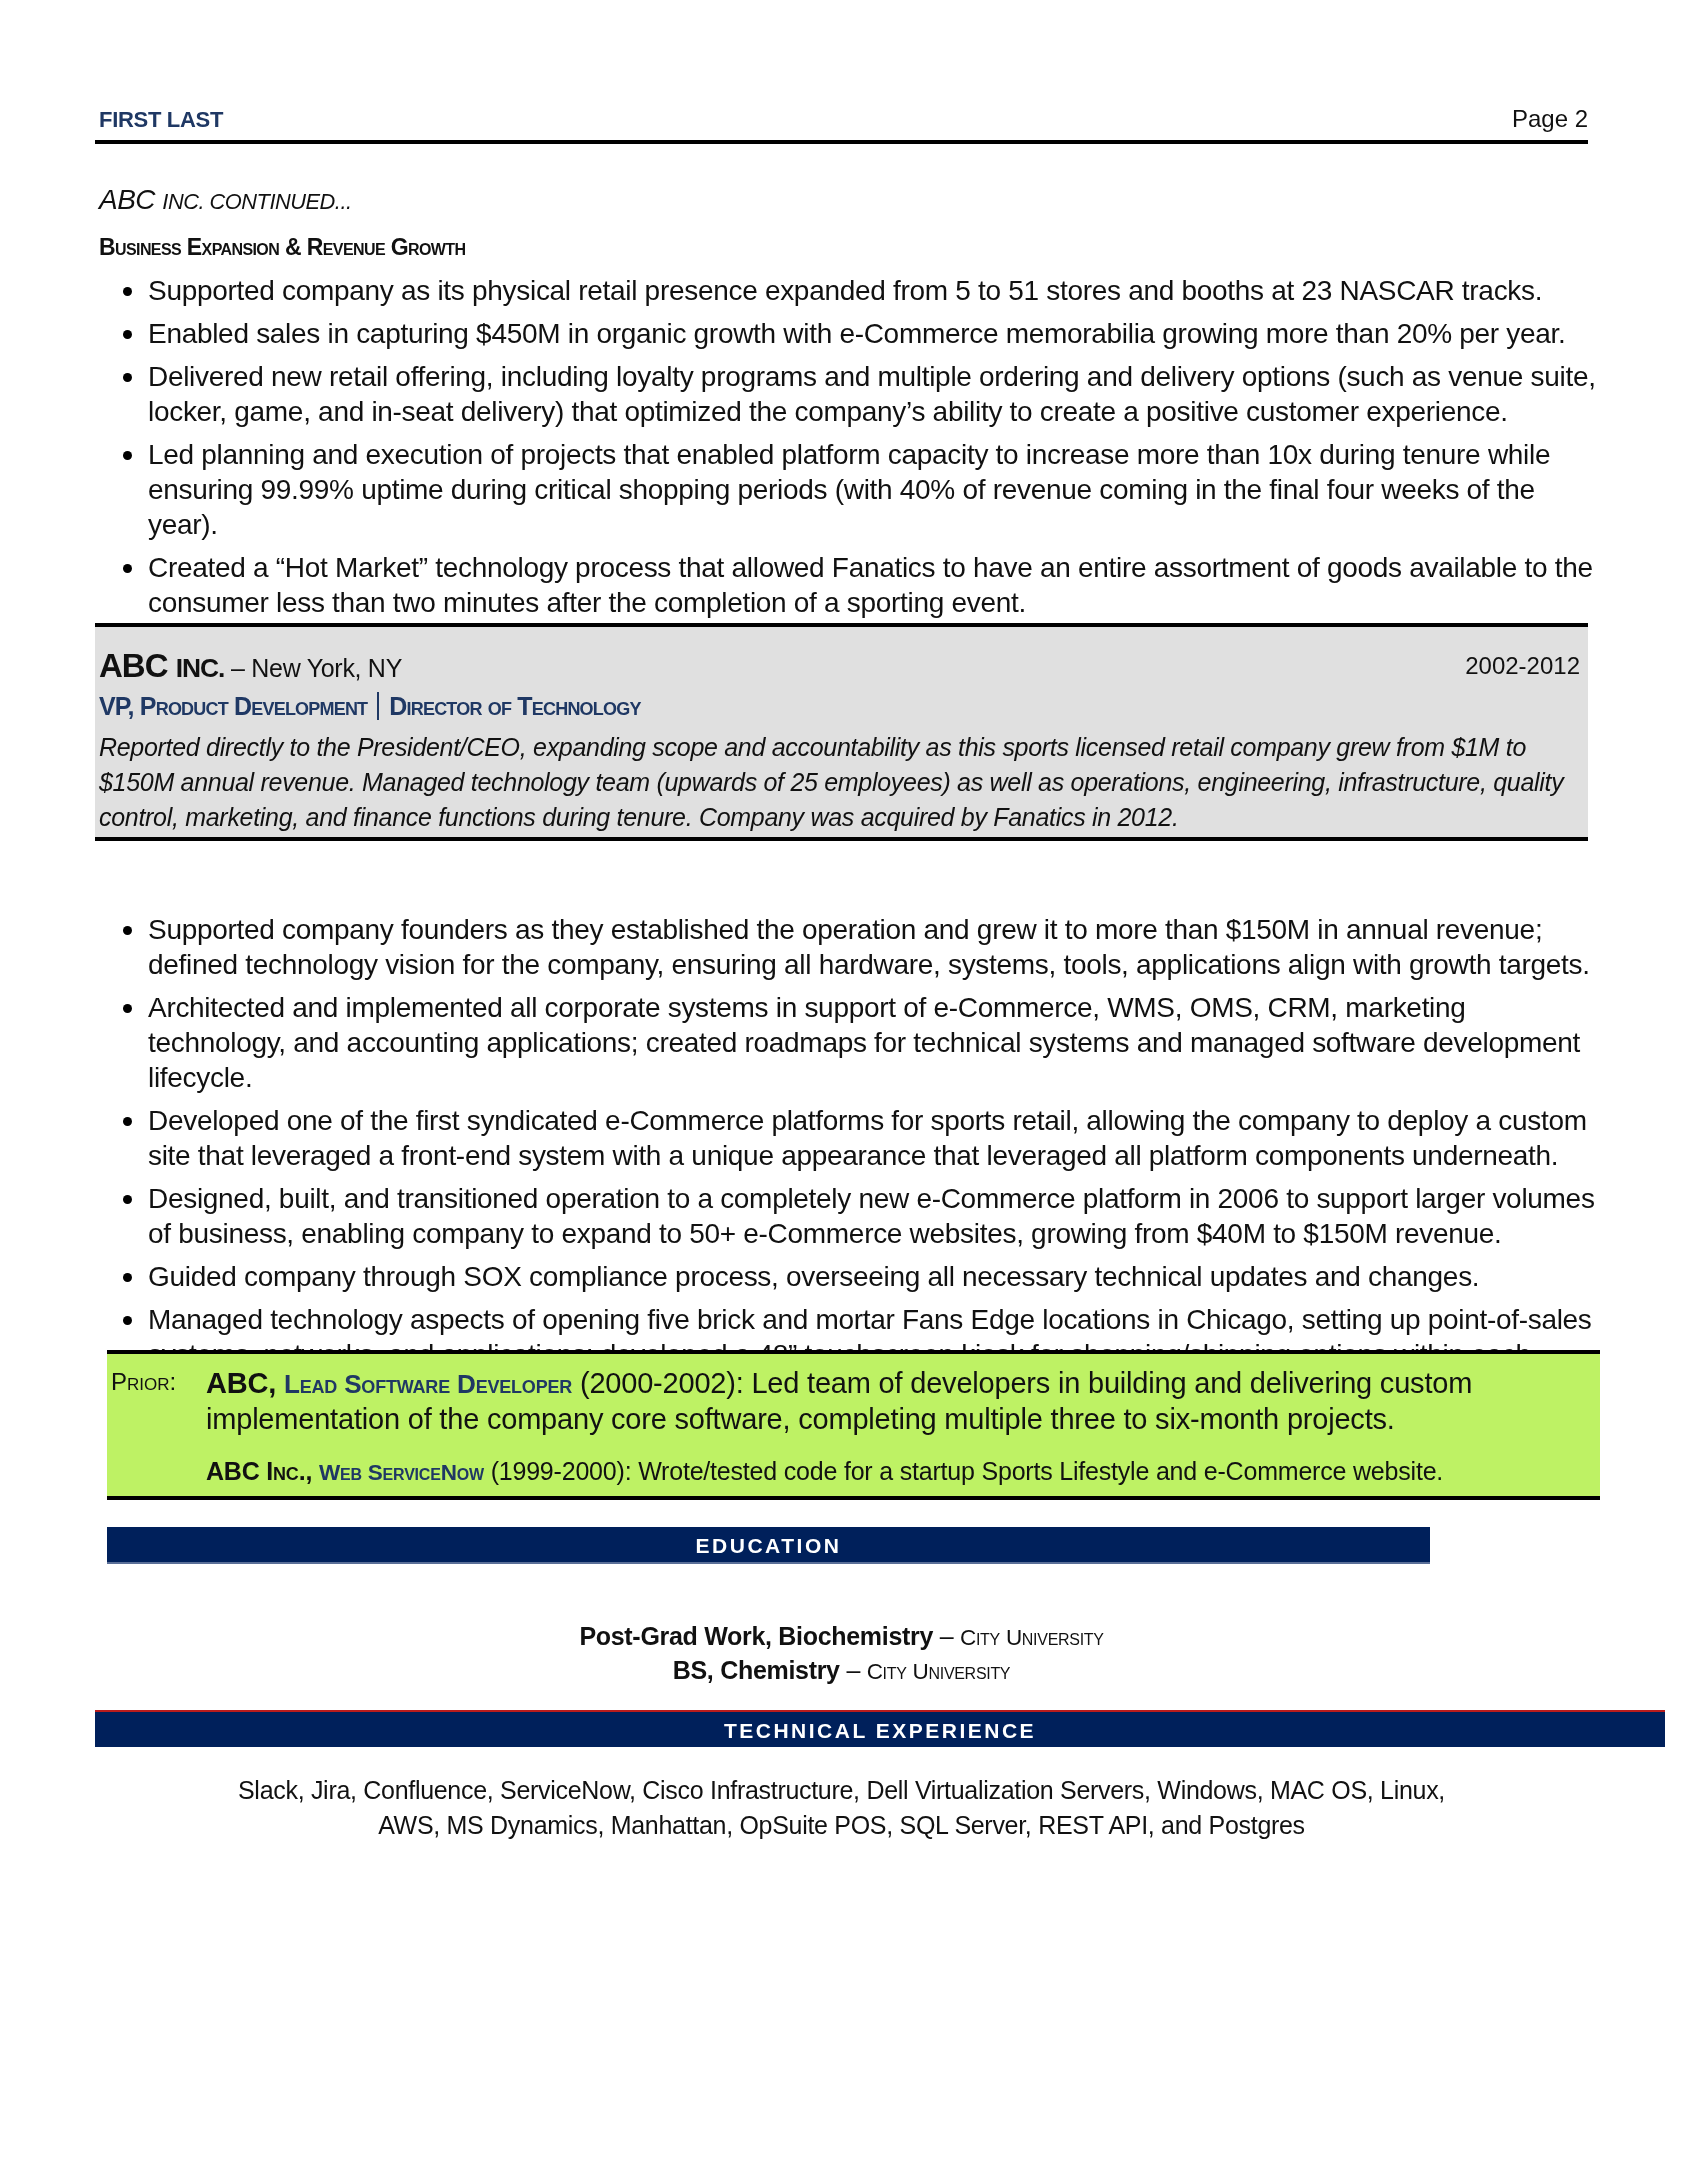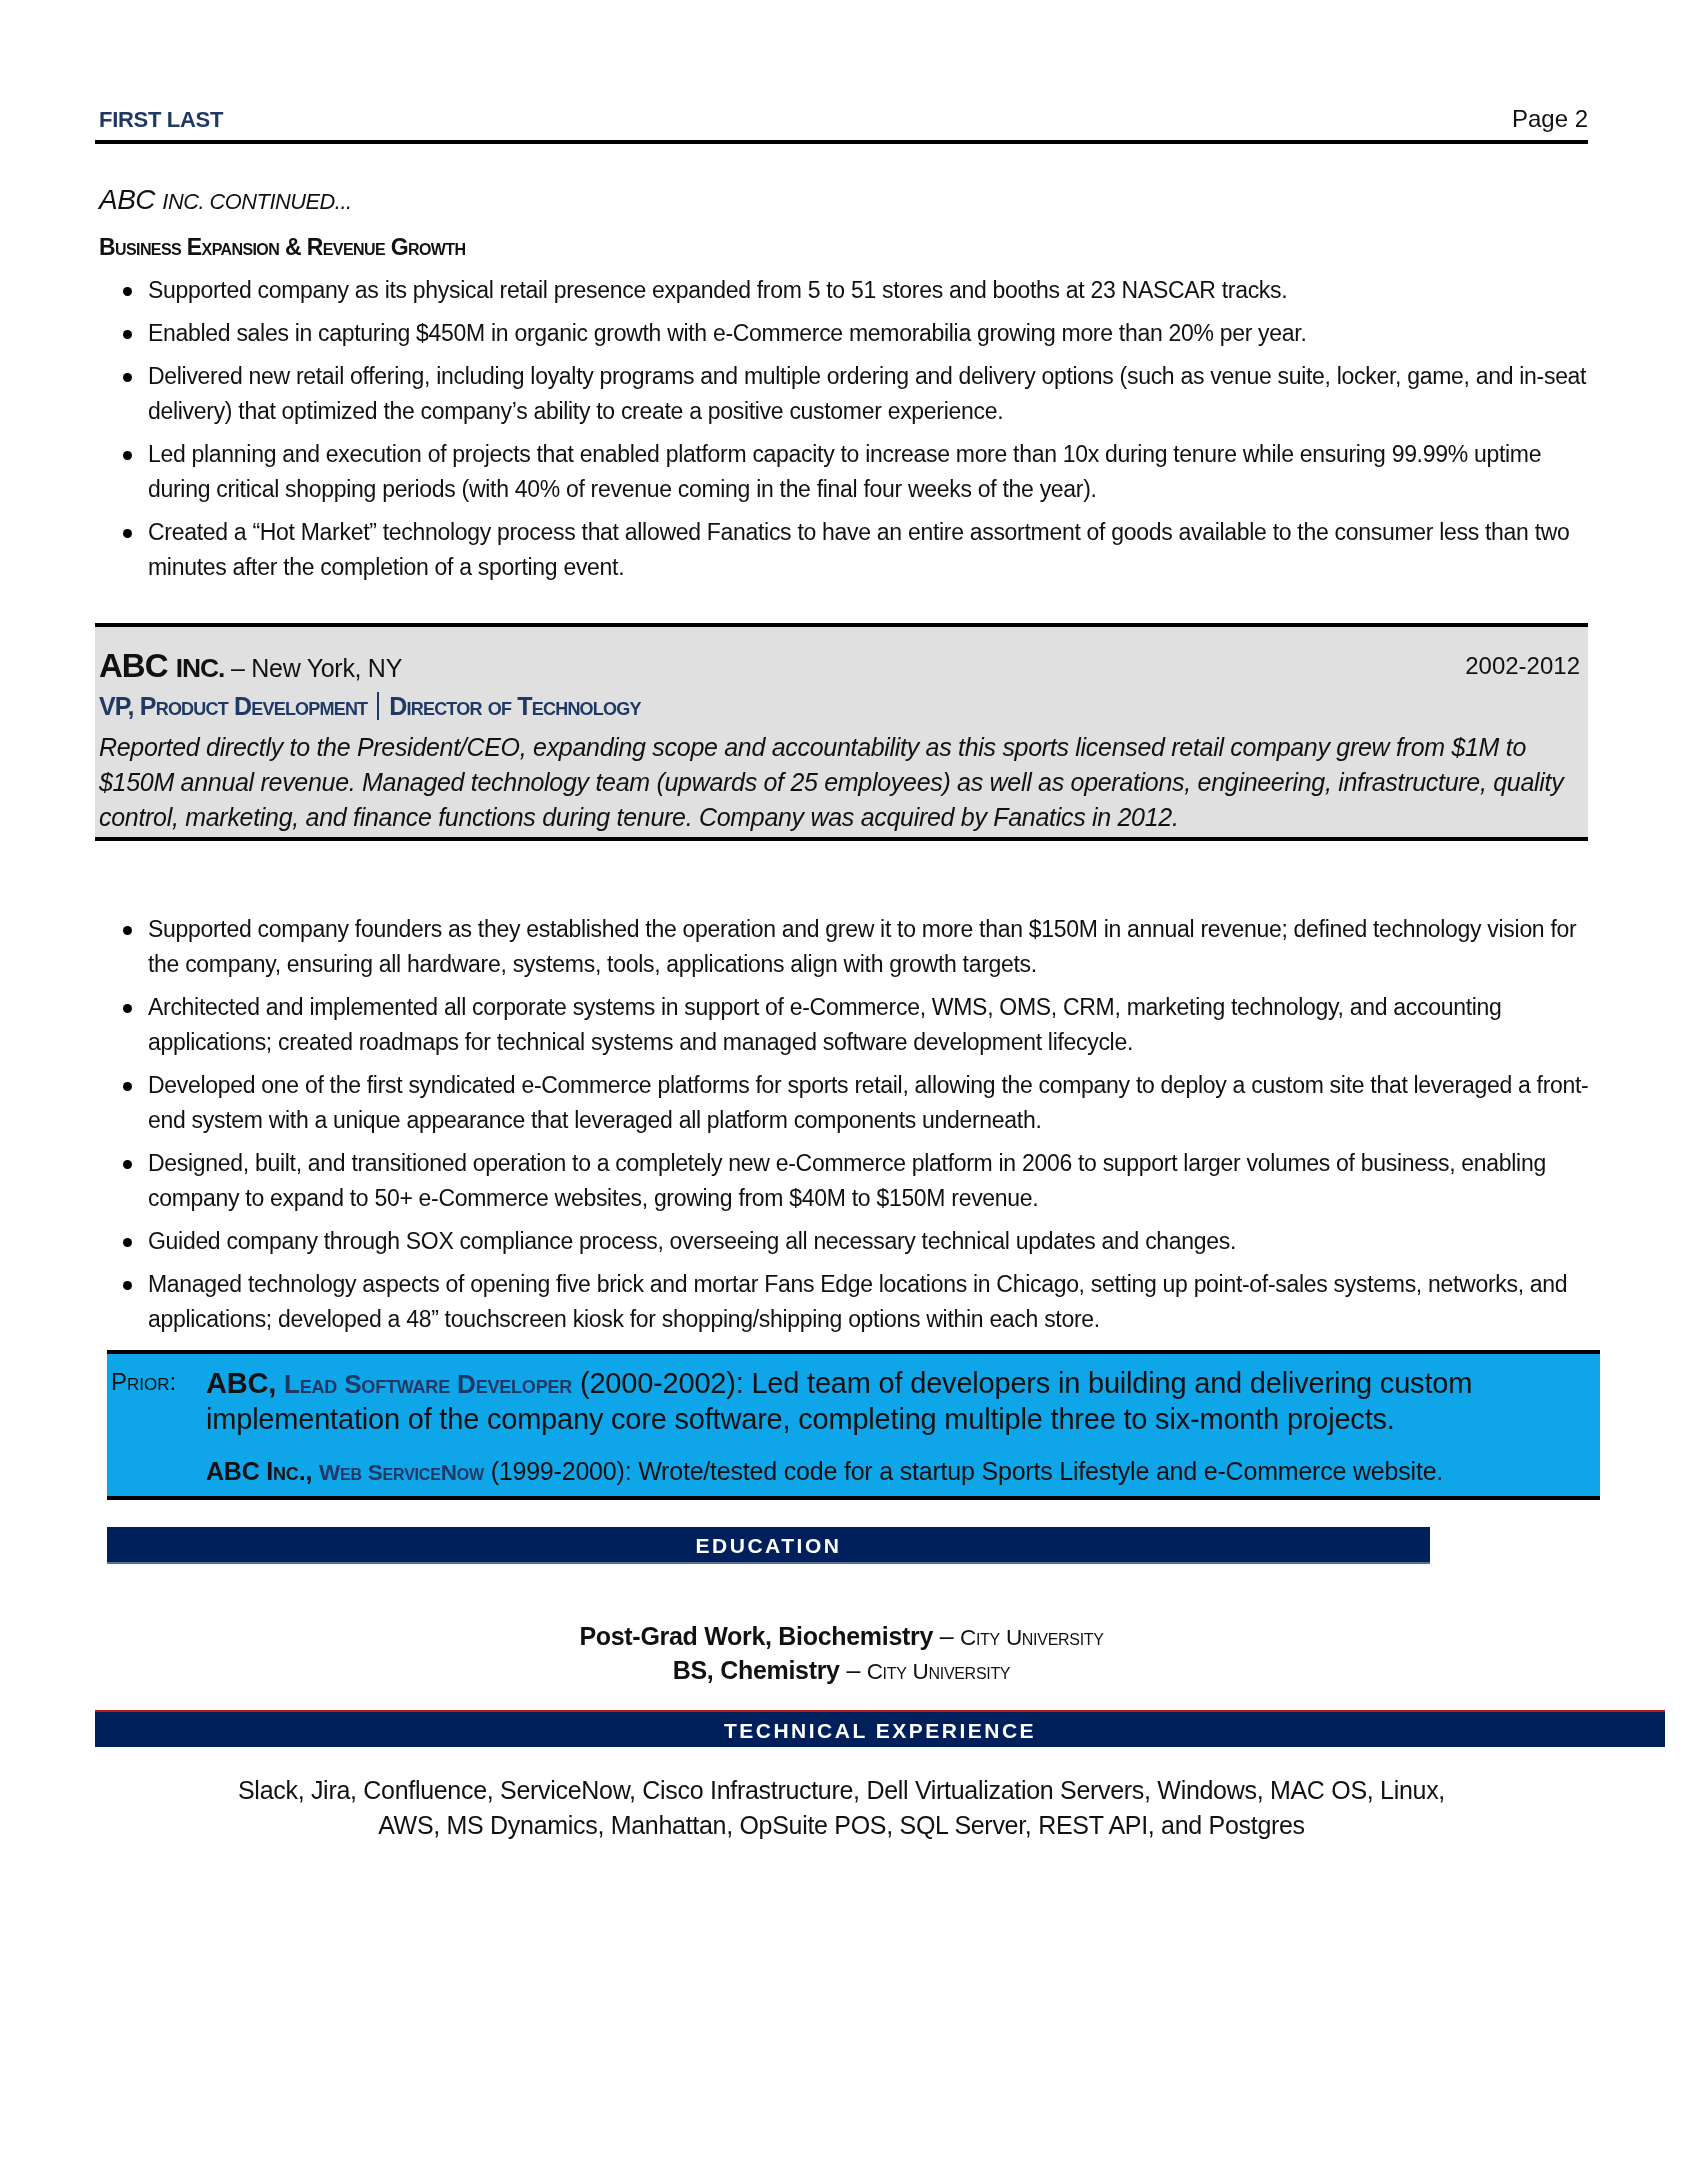--- a/index.html
+++ b/index.html
@@ -10,38 +10,38 @@
 
   
   #hdr-name { left: 99px; top: 107px; font-size: 22px; font-weight: bold; color: #1f3864; letter-spacing: -0.3px; }
   #hdr-page { right: 95px; top: 105px; font-size: 24px; color: #111; }
   #hdr-rule { left: 95px; top: 140px; width: 1493px; height: 4px; background: #000; }
 
   
   #cont-title { left: 99px; top: 184px; font-size: 28px; font-style: italic; letter-spacing: -0.5px; }
   #cont-sub { left: 99px; top: 234px; font-size: 23px; font-weight: bold; letter-spacing: -0.6px; }
 
-  ul.bullets { list-style: none; margin: 0; padding: 0; position: absolute; font-size: 23px; line-height: 35px; letter-spacing: -0.3px; }
+  ul.bullets { list-style: none; margin: 0; padding: 0; position: absolute; font-size: 28px; line-height: 35px; letter-spacing: -0.3px; }
   ul.bullets li { position: relative; padding-left: 53px; margin-bottom: 8px; }
   ul.bullets li .dot { position: absolute; left: 28px; top: 14px; width: 9px; height: 9px; border-radius: 50%; background: #000; }
   #bul1 { left: 95px; top: 273px; width: 1505px; }
   #bul2 { left: 95px; top: 873px; width: 1505px; margin-top: 39px; }
 
   
   #role-block { left: 95px; top: 623px; width: 1493px; height: 218px; background: #e0e0e0;
                 border-top: 4px solid #000; border-bottom: 4px solid #000; box-sizing: border-box; }
   #role-company { left: 4px; top: 20px; font-size: 33px; font-weight: bold; letter-spacing: -1px; }
   #role-company .loc { font-weight: normal; font-size: 25px; letter-spacing: -0.3px; }
   #role-dates { right: 8px; top: 25px; font-size: 24px; }
   #role-title { left: 4px; top: 65px; font-size: 25px; font-weight: bold; color: #1f3864; letter-spacing: -0.8px; }
   #role-title .sep { display: inline-block; width: 2px; height: 28px; background: #1f3864; vertical-align: -5px; margin: 0 10px; }
   #role-desc { left: 4px; top: 103px; width: 1485px; font-size: 25px; font-style: italic; line-height: 35px; letter-spacing: -0.3px; }
 
   
-  #prior-box { left: 107px; top: 1350px; width: 1493px; height: 150px; background: #0ea5e9;
+  #prior-box { left: 107px; top: 1350px; width: 1493px; height: 150px; background: #bef264;
                border-top: 4px solid #000; border-bottom: 4px solid #000; box-sizing: border-box; }
   #prior-label { left: 4px; top: 14px; font-size: 24px; }
   #prior-1 { left: 99px; top: 12px; width: 1386px; font-size: 29px; line-height: 35px; letter-spacing: -0.2px; }
   #prior-2 { left: 99px; top: 100px; width: 1386px; font-size: 25px; line-height: 35px; letter-spacing: -0.2px; }
   .b { font-weight: bold; }
   .role-blue { color: #1f3864; font-weight: bold; }
 
   
   .banner { background: #00205b; color: #fff; text-align: center; font-weight: bold; font-size: 21px; letter-spacing: 2.5px; box-sizing: border-box; }
   #edu-banner { left: 107px; top: 1527px; width: 1323px; height: 37px; line-height: 37px; border-bottom: 2px solid #5a6f98; }

